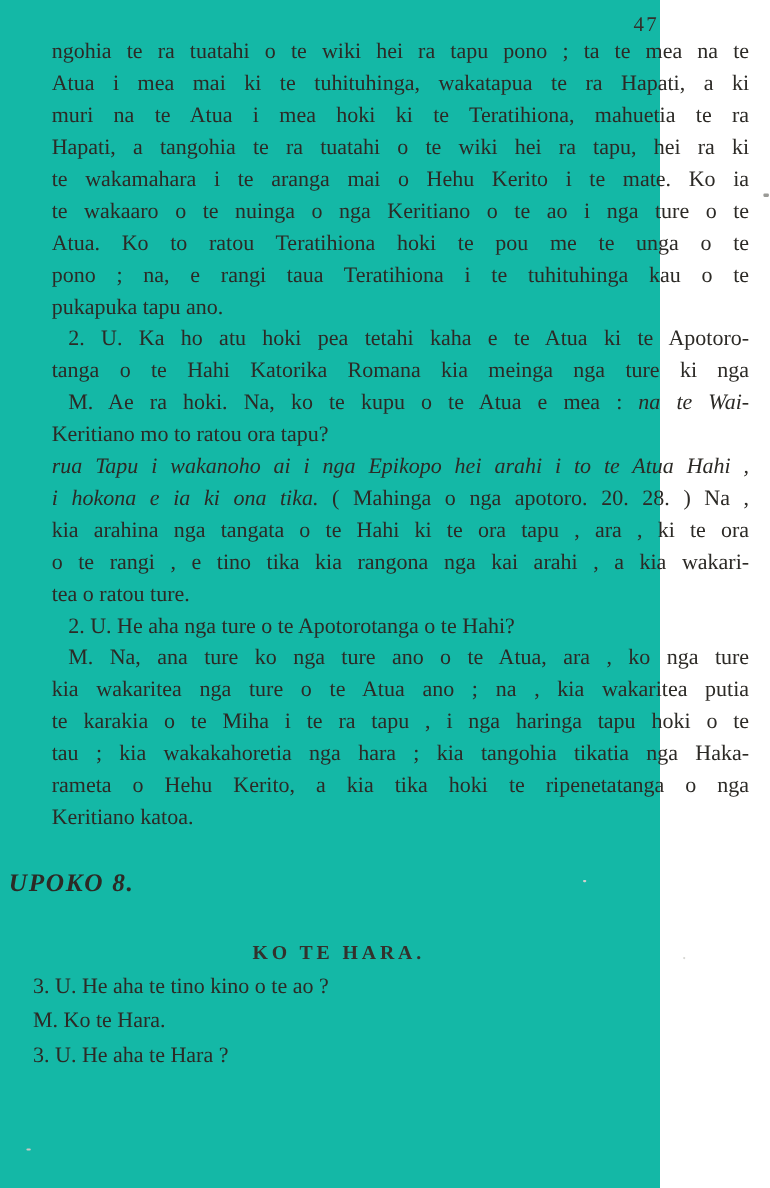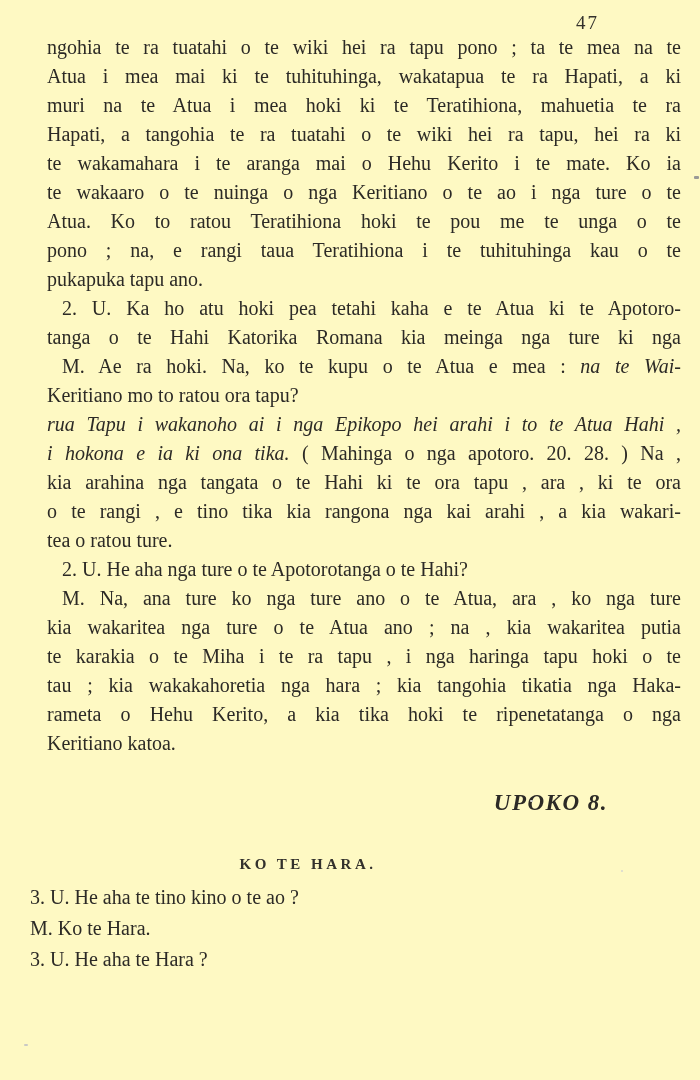--- a/index.html
+++ b/index.html
@@ -4,22 +4,22 @@
 <style>
   html, body { margin: 0; padding: 0; }
   body {
     width: 700px; height: 1080px;
     background: #ffffff;
     font-family: "Liberation Serif", "DejaVu Serif", serif;
     overflow: hidden;
   }
   .page {
     position: relative;
-    width: 700px; height: 1080px;
-    background: #fef9c3;
+    width: 600px; height: 1080px;
+    background: #14b8a6;
     color: #2c2a26;
   }
   .page-number {
     position: absolute;
     left: 576px; top: 12px;
     font-size: 19px;
     letter-spacing: 2px;
     color: #33312c;
   }
   .body-text {
@@ -34,33 +34,33 @@
   }
   .line { white-space: normal; }
   .line.just { text-align: justify; text-align-last: justify; }
   .line.ind { padding-left: 15px; }
   .it { font-style: italic; }
   .rm { font-style: normal; }
   .chapter-heading {
     position: absolute;
     left: 8px; top: 790px;
     width: 600px;
-    text-align: right;
+    text-align: left;
     font-size: 23px;
     font-weight: bold;
     font-style: italic;
     letter-spacing: 1.5px;
     color: #2c2a26;
   }
   .section-heading {
     position: absolute;
     left: 8px; top: 856px;
     width: 600px;
     text-align: center;
-    font-size: 15px;
+    font-size: 18px;
     font-weight: bold;
     letter-spacing: 3.5px;
     color: #33312c;
   }
   .qa-block {
     position: absolute;
     left: 30px; top: 882px;
     width: 620px;
     font-size: 20px;
     line-height: 31px;

